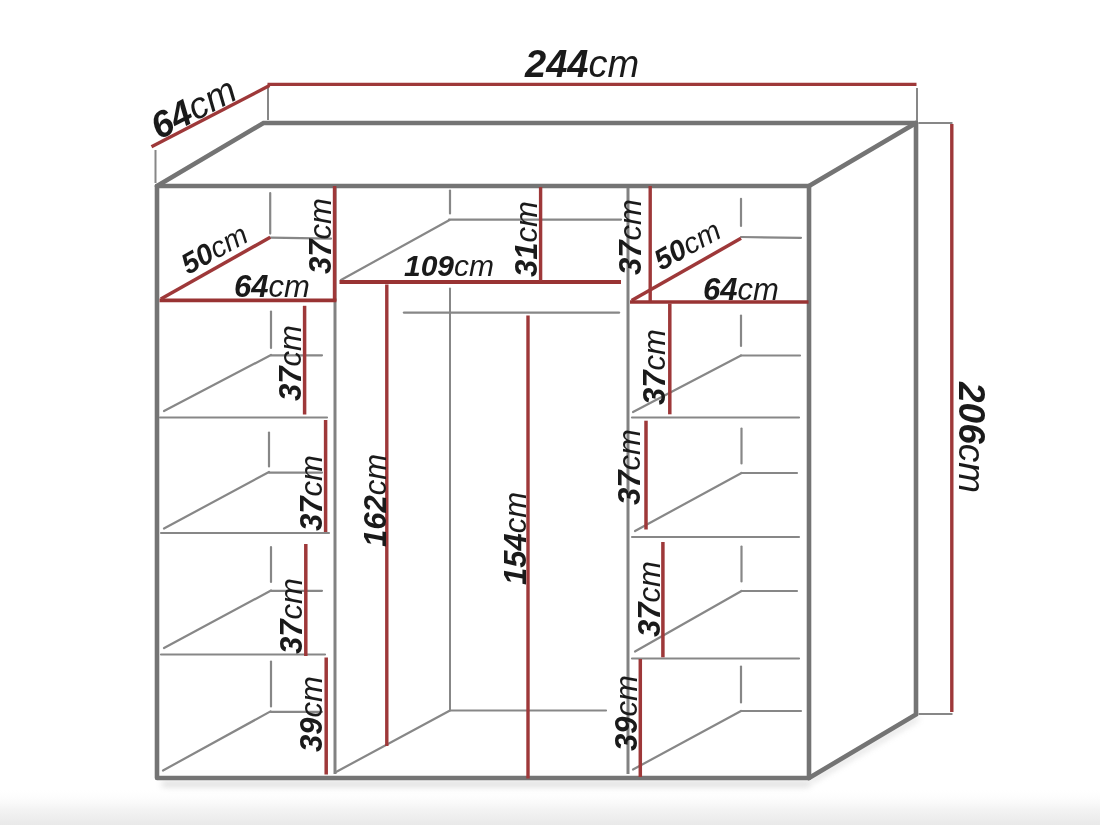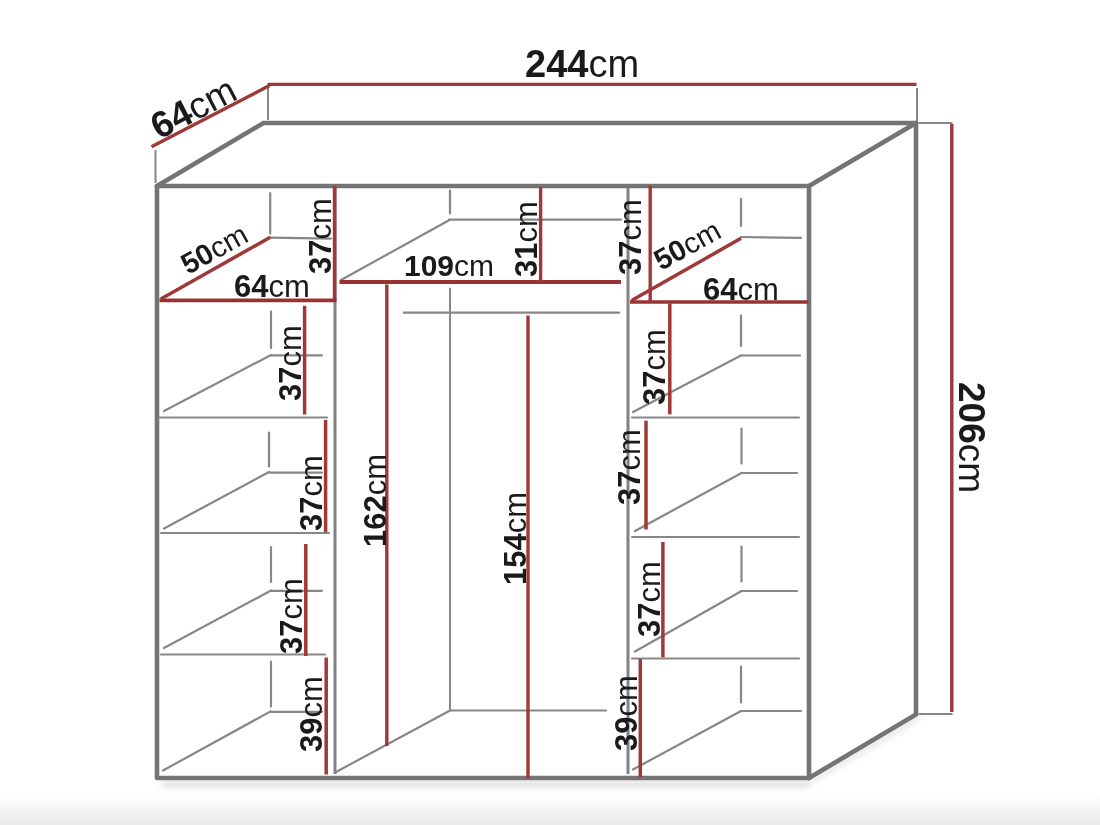--- a/index.html
+++ b/index.html
@@ -1,16 +1,16 @@
 <!DOCTYPE html>
 <html><head>
 <meta charset="utf-8">
 <style>
   html,body{margin:0;padding:0;background:#ffffff;}
-  .stage{position:relative;width:1100px;height:825px;overflow:hidden;background:#ffffff;}
+  .stage{position:relative;width:1100px;height:825px;overflow:hidden;background:#ffffff;font-style:italic;}
   text{font-family:"Liberation Sans", sans-serif;fill:#1a1a1a;}
   .b{font-weight:bold;}
 </style>
 </head>
 <body>
 <div class="stage">
 <svg width="1100" height="825" viewBox="0 0 1100 825">
   <defs>
     <linearGradient id="floorfade" x1="0" y1="0" x2="0" y2="1">
       <stop offset="0" stop-color="#ffffff" stop-opacity="0"></stop>

